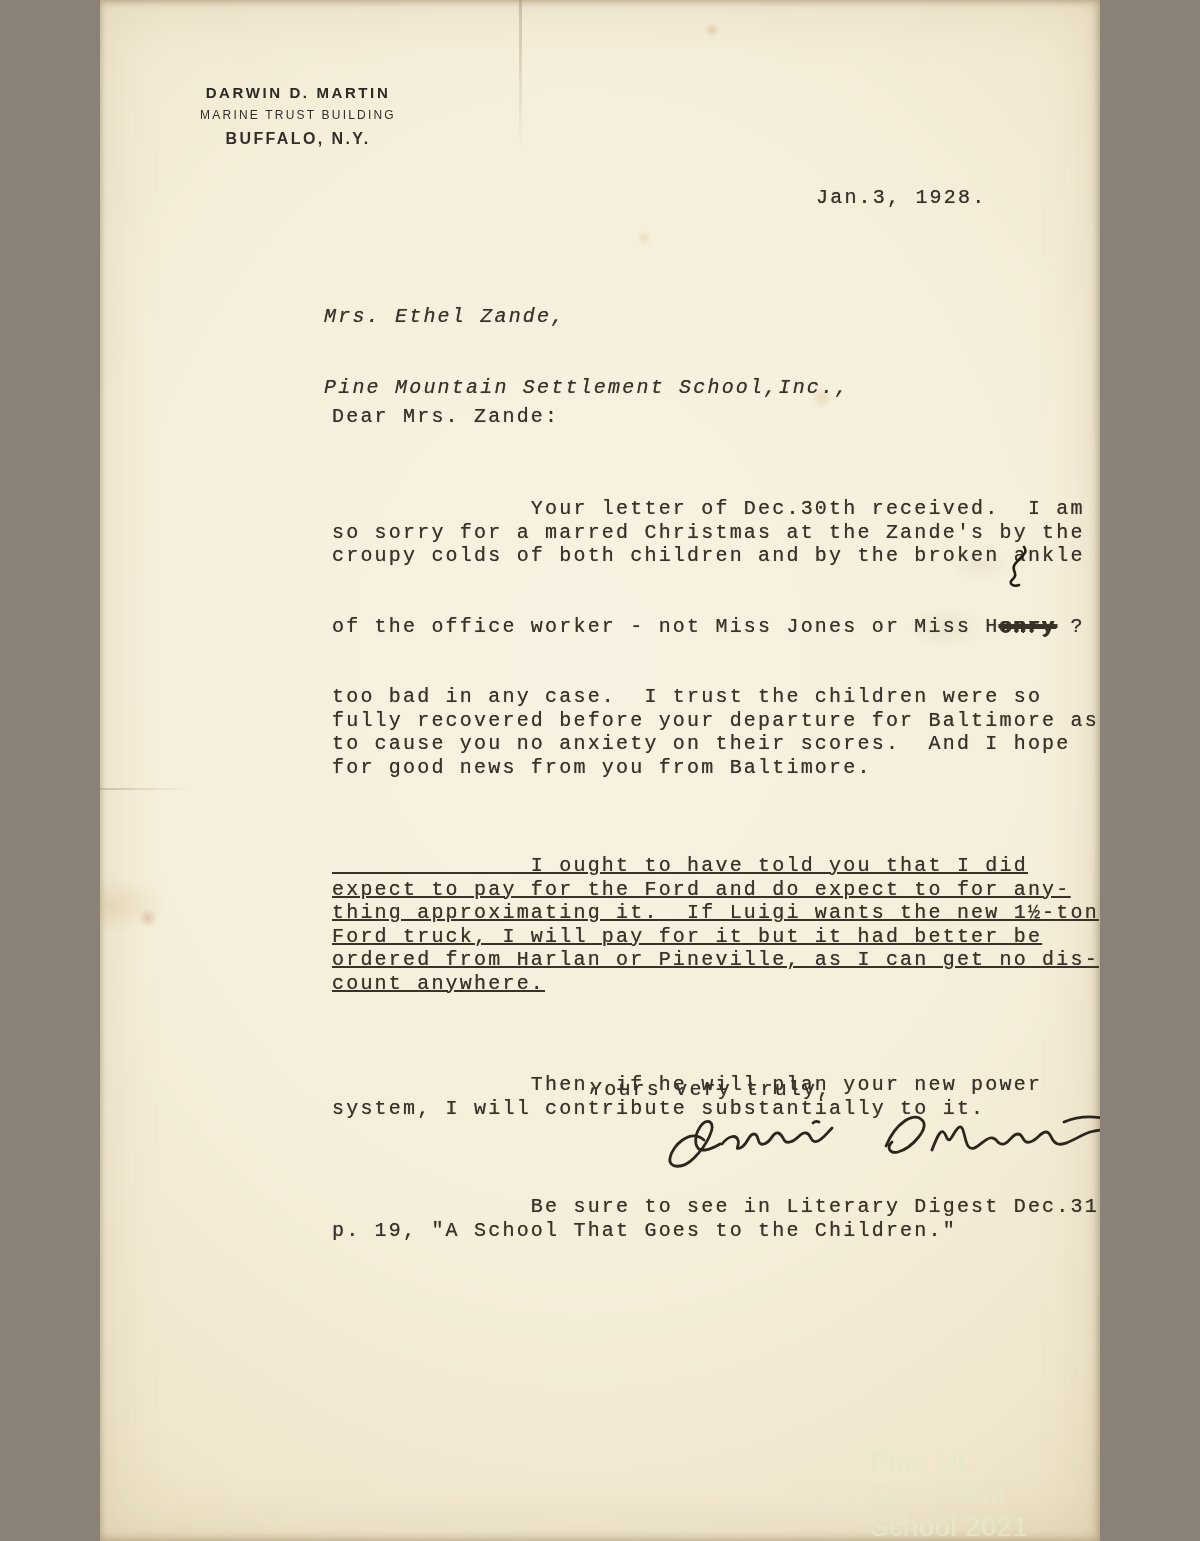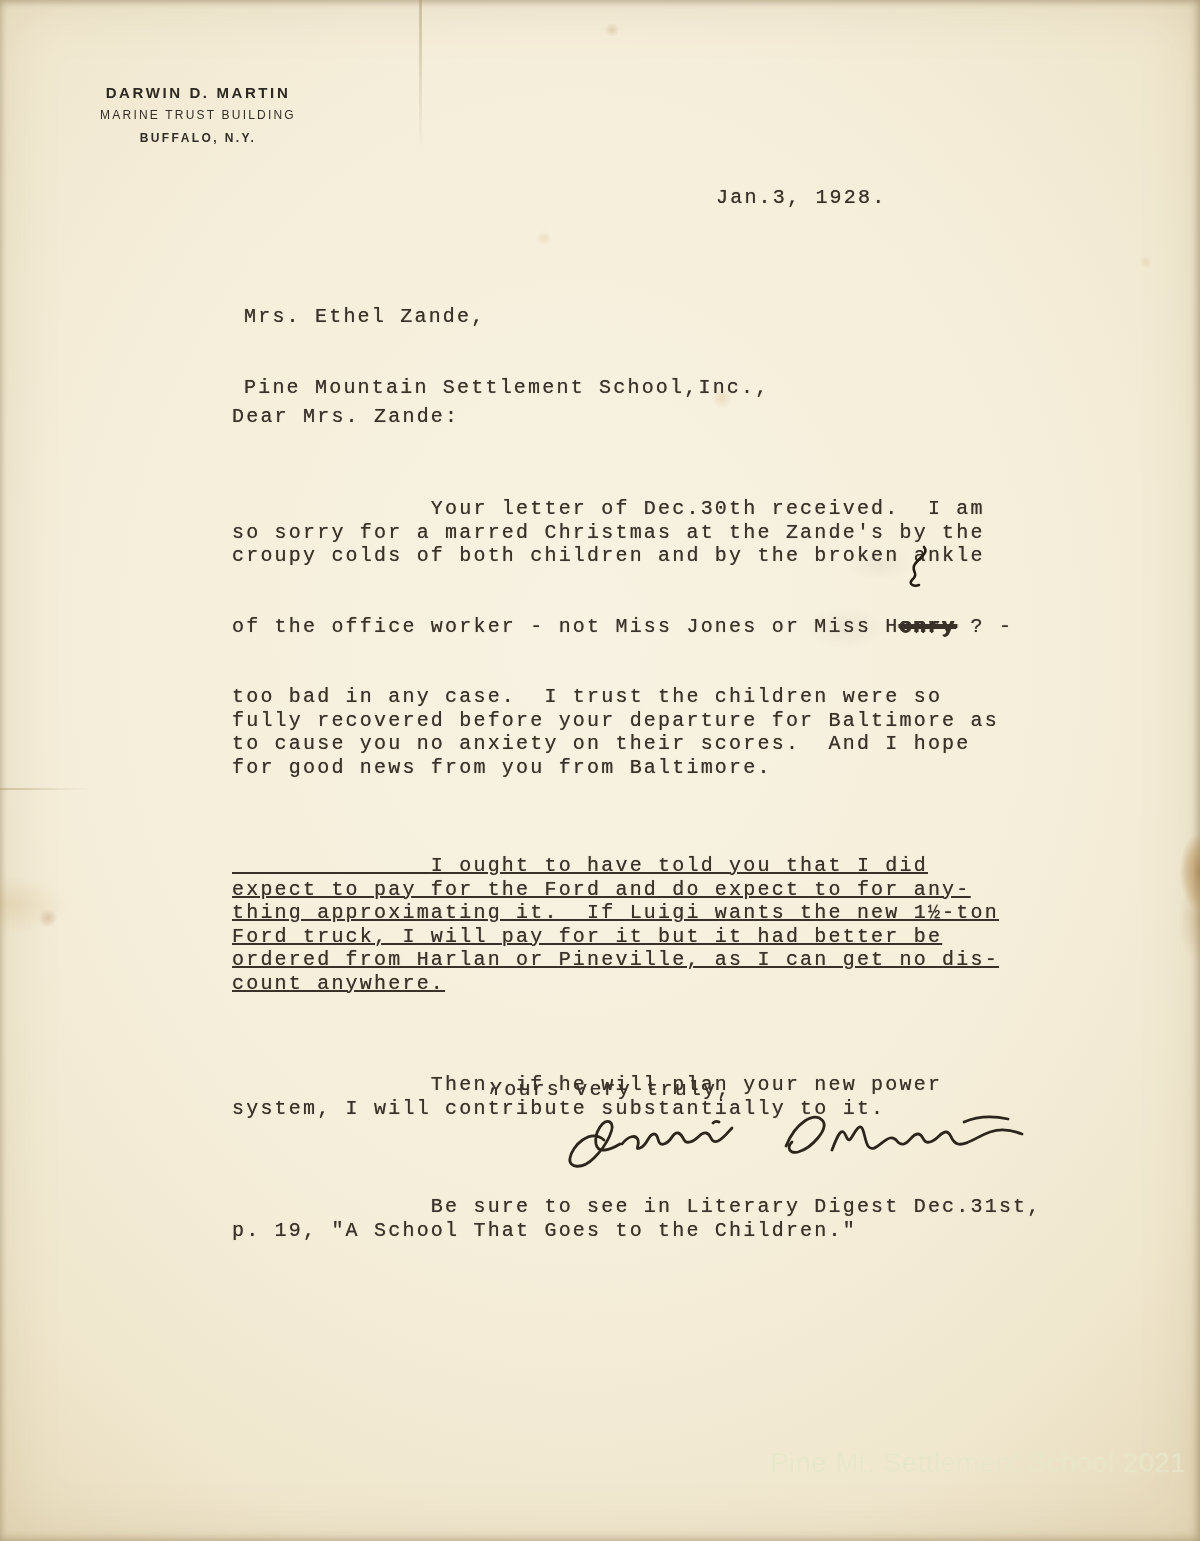--- a/index.html
+++ b/index.html
@@ -1,18 +1,18 @@
 <!DOCTYPE html>
 <html><head>
 <meta charset="utf-8">
 <style>
   html,body{margin:0;padding:0;background:#8a8178;}
   .page{
     position:relative;
-    width:1200px;height:1541px;
+    width:1000px;height:1541px;
     margin:0 auto;
     background:
       radial-gradient(ellipse 900px 1100px at 48% 42%, #f8f2e2 0%, #f5eeda 55%, #efe6cd 85%, #e8dcbe 100%);
     overflow:hidden;
     font-family:"Liberation Mono","DejaVu Sans Mono",monospace;
     color:#3a3128;
     box-shadow:inset 0 0 60px rgba(150,125,80,.18), inset 0 2px 6px rgba(100,80,50,.25), inset -4px 0 10px rgba(140,115,70,.22), inset 0 -3px 8px rgba(130,105,65,.2);
   }
   .stains{
     position:absolute;inset:0;pointer-events:none;
@@ -35,28 +35,28 @@
   .crease-h{
     position:absolute;left:0;top:788px;width:90px;height:2px;pointer-events:none;
     background:linear-gradient(to right, rgba(170,150,110,.45), rgba(170,150,110,0));
   }
   .letterhead{
     position:absolute;left:93px;top:82px;width:210px;text-align:center;
     font-family:"Liberation Sans","DejaVu Sans",sans-serif;color:#2c2822;
   }
   .lh1{font-size:15px;font-weight:700;letter-spacing:2.6px;line-height:22px;}
   .lh2{font-size:12px;font-weight:400;letter-spacing:2.2px;line-height:23px;color:#332f28;}
-  .lh3{font-size:12px;font-weight:700;letter-spacing:2.4px;line-height:23px;color:#332f28;}
+  .lh3{font-size:16px;font-weight:700;letter-spacing:2.4px;line-height:23px;color:#332f28;}
   .tw{
     font-size:20px;letter-spacing:2.2px;line-height:23.5px;
     text-shadow:0 0 .7px rgba(58,49,40,.75);
     white-space:pre-wrap;
   }
   .date{position:absolute;left:716px;top:186px;}
-  .recipient{position:absolute;left:244px;top:258px;}
+  .recipient{position:absolute;left:224px;top:258px;font-style:italic;}
   .salutation{position:absolute;left:232px;top:381px;margin-top:24px;}
   .body{position:absolute;left:232px;top:450px;width:860px;}
   .para{margin:0;}
   .mt-p2{margin-top:28px;text-decoration:underline;}
   .mt-p3{margin-top:31px;}
   .mt-p4{margin-top:18px;}
   .mt-p5{margin-top:28px;}
   .struck{
     text-decoration:line-through;
     text-decoration-thickness:3.5px;

